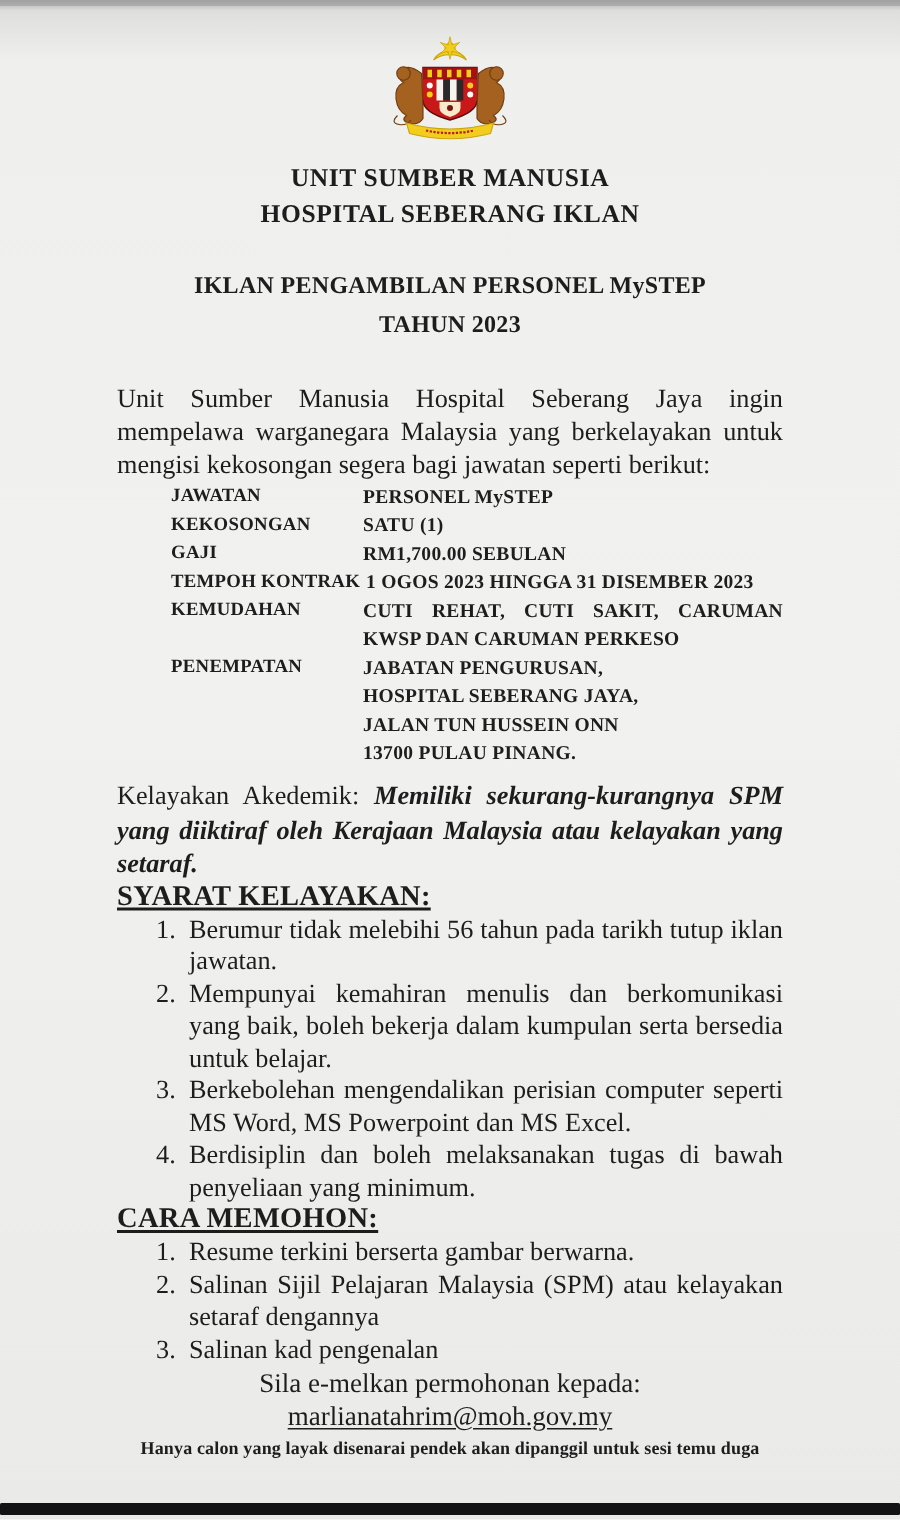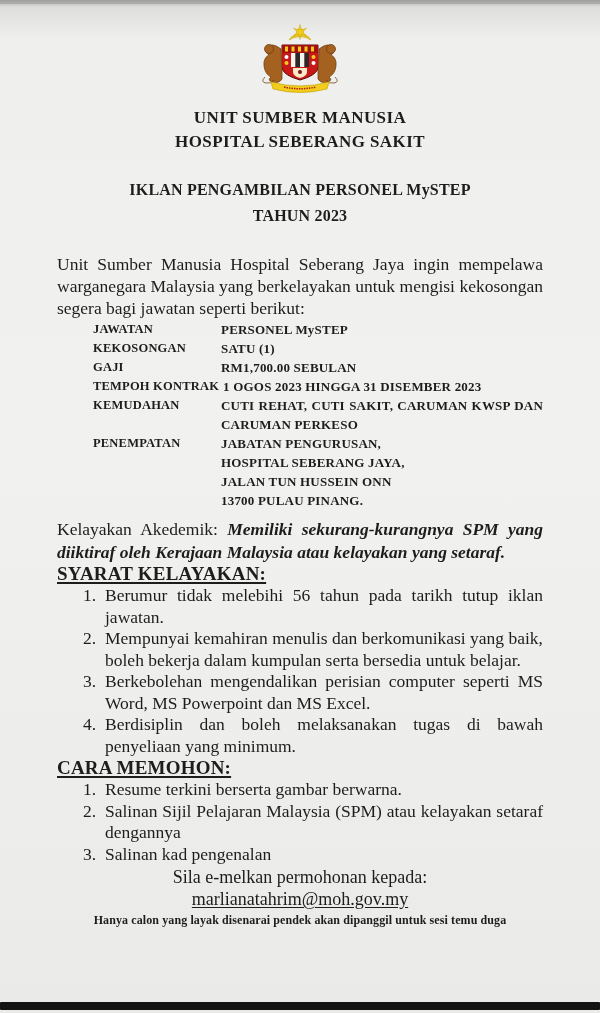--- a/index.html
+++ b/index.html
@@ -8,21 +8,21 @@
     background:linear-gradient(180deg,#a8a8a8 0px,#dededc 7px,#efefed 40px,#f1f1ef 45%,#eaeae8 100%);
     font-family:"Liberation Serif","DejaVu Serif",serif;
     color:#1d1d1d;
     -webkit-font-smoothing:antialiased;
   }
   .topbar{position:absolute;top:0;left:0;width:100%;height:4px;background:#9a9a9a;opacity:.55;}
   .bottombar{position:absolute;left:0;right:0;bottom:3px;height:8px;background:#131313;border-radius:1px;}
   .crest-wrap{padding-top:23px;text-align:center;}
   .org{ text-align:center;font-weight:bold;font-size:17px;line-height:24px;letter-spacing:.4px;margin-top:5px;}
   .title{ text-align:center;font-weight:bold;font-size:16px;line-height:26px;margin-top:23px;letter-spacing:.2px;}
-  .content{padding:0 57px;}
+  .content{padding:0 78px;}
   .intro{margin:24px 0 0 0;font-size:17.5px;line-height:22px;text-align:justify;}
   .details{margin-top:1px;}
   .drow{display:flex;font-weight:bold;font-size:13px;line-height:19px;}
   .dlabel{flex:0 0 auto;min-width:128px;font-size:12.5px;letter-spacing:.2px;padding-right:4px;box-sizing:border-box;margin-left:36px;}
   .dvalue{flex:1;white-space:pre-line;text-align:justify;letter-spacing:.2px;}
   .kelayakan{margin:8px 0 0 0;font-size:17.5px;line-height:22.5px;text-align:justify;}
   .kel-bold{font-weight:bold;font-style:italic;}
   .sec-heading{font-size:19px;line-height:22px;font-weight:bold;text-decoration:underline;text-decoration-thickness:2px;text-underline-offset:2px;letter-spacing:.2px;}
   .numlist{margin:0;}
   .li{display:flex;font-size:17.5px;line-height:21.5px;}
@@ -88,21 +88,21 @@
 
     <g>
       <path d="M52 118 q58 16 116 0 l-4 14 q-54 14 -108 0 Z" fill="#f2cd1c" stroke="#caa50e" stroke-width="1.5"></path>
       <path d="M78 128 q32 7 64 0" stroke="#b02020" stroke-width="3" fill="none" stroke-dasharray="3 2"></path>
     </g>
   </svg>
 </div>
 
 <div class="org">
   <div>UNIT SUMBER MANUSIA</div>
-  <div>HOSPITAL SEBERANG SAKIT</div>
+  <div>HOSPITAL SEBERANG IKLAN</div>
 </div>
 
 <div class="title">
   <div>IKLAN PENGAMBILAN PERSONEL MySTEP</div>
   <div>TAHUN 2023</div>
 </div>
 
 <div class="content">
 
   <p class="intro">Unit Sumber Manusia Hospital Seberang Jaya ingin mempelawa warganegara Malaysia yang berkelayakan untuk mengisi kekosongan segera bagi jawatan seperti berikut:</p>

